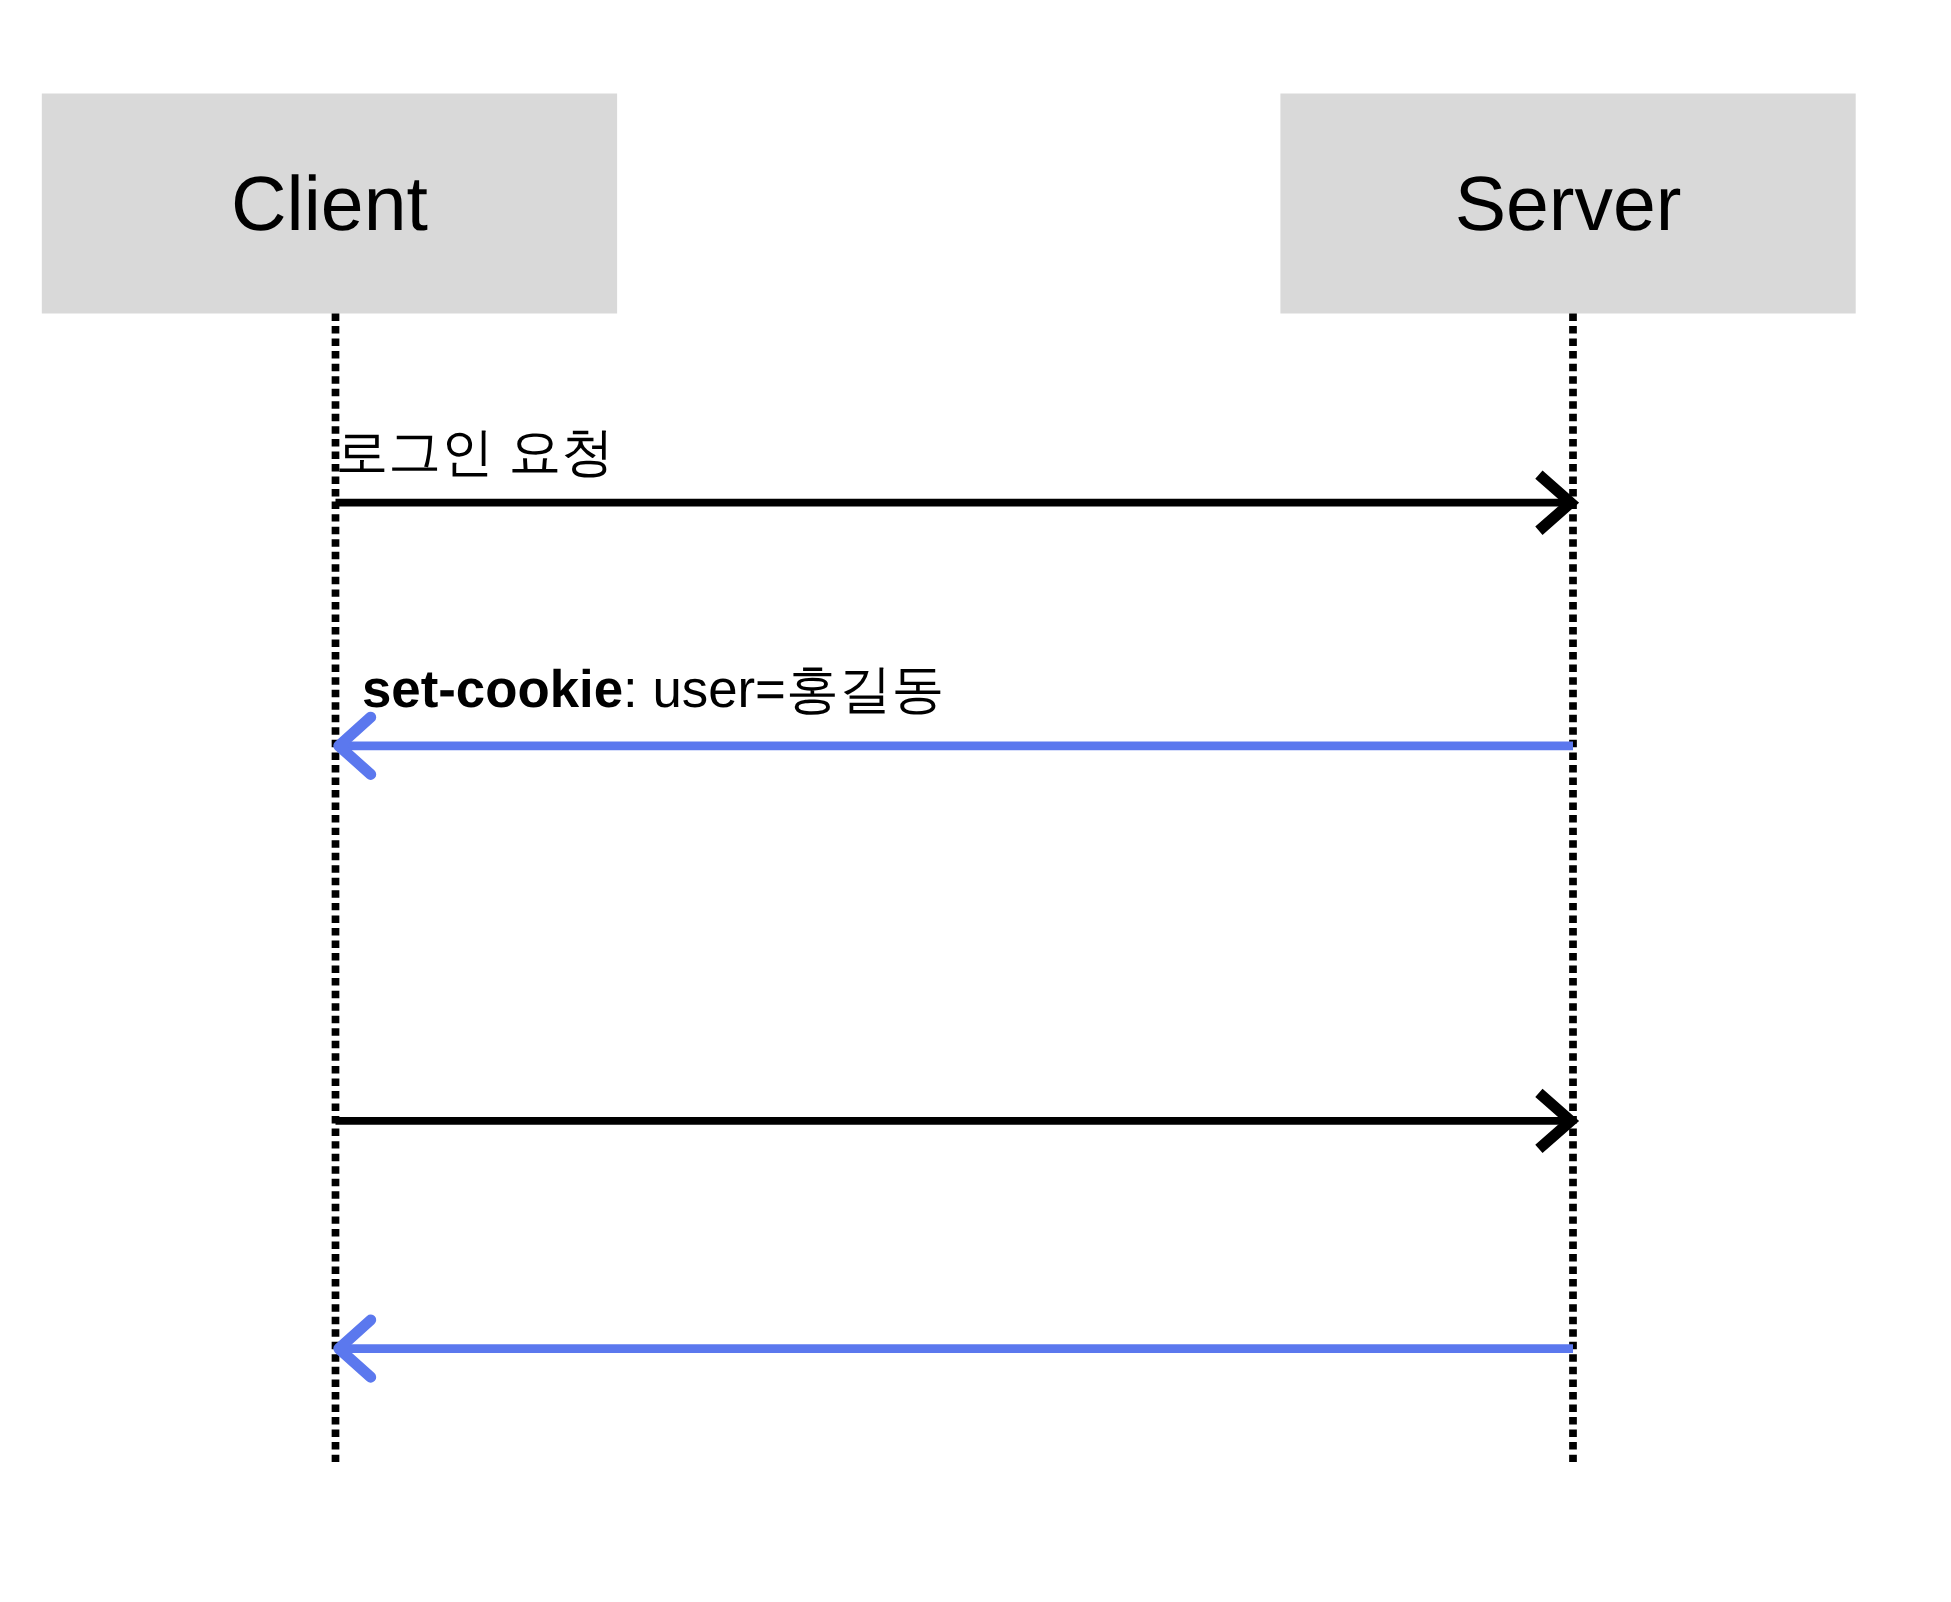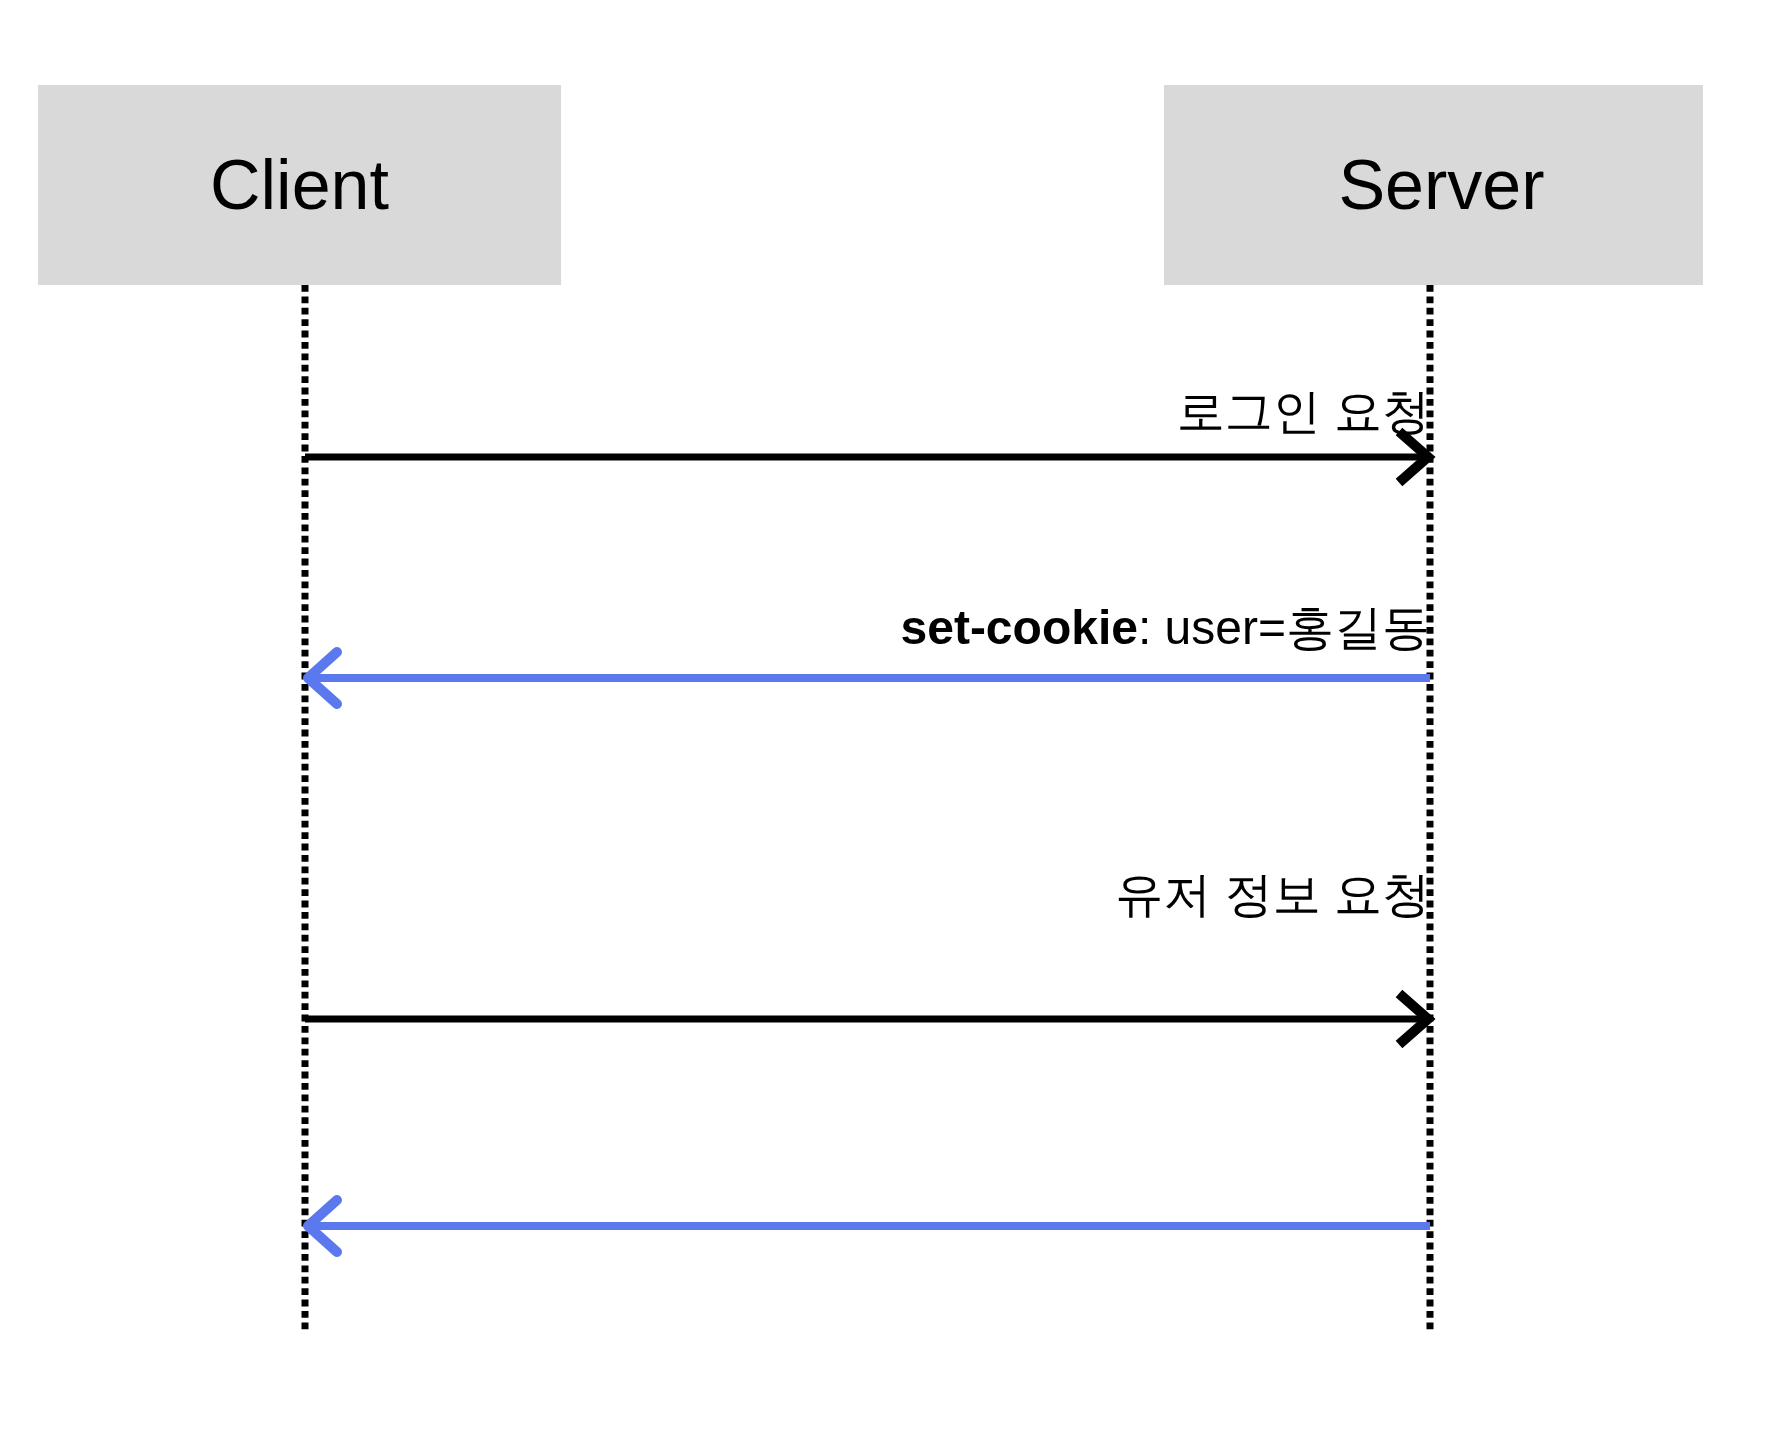--- a/index.html
+++ b/index.html
@@ -38,38 +38,38 @@
     position: absolute;
     left: 0;
     top: 0;
     width: 1774px;
     height: 1456px;
   }
   .msg-label {
     position: absolute;
     left: 305px;
     width: 1125px;
-    text-align: right;
+    text-align: left;
     font-size: 48px;
     line-height: 60px;
     color: #000000;
     white-space: nowrap;
   }
   .msg-label .bold { font-weight: 700; margin-left: 24px; }
   .msg-label.two-line { line-height: 76px; }
 </style>
 </head>
 <body>
 
 <div id="stage">
 
   <div class="actor-box" id="client-box" style="background: rgb(217, 217, 217);">
     <span class="actor-label">Client</span>
   </div>
-  <div class="actor-box" id="server-box" style="background: rgb(217, 217, 217); padding-left: 16px;">
+  <div class="actor-box" id="server-box" style="background: rgb(217, 217, 217);">
     <span class="actor-label">Server</span>
   </div>
 
   <svg id="graphics" viewBox="0 0 1774 1456" xmlns="http://www.w3.org/2000/svg">
 
     <line x1="305" y1="285" x2="305" y2="1332" stroke-width="7" stroke-dasharray="6.8 4.6" stroke="#000000"></line>
     <line x1="1430" y1="285" x2="1430" y2="1332" stroke-width="7" stroke-dasharray="6.8 4.6" stroke="#000000"></line>
 
     <g>
       <line x1="305" y1="457" x2="1424" y2="457" stroke-width="7" stroke="#000000"></line>
@@ -94,17 +94,16 @@
 
   <div class="msg-label" style="top:382px;">
     <span>로그인 요청</span>
   </div>
 
   <div class="msg-label" style="top:598px;">
     <span class="bold">set-cookie</span><span>: user=홍길동</span>
   </div>
 
   <div class="msg-label two-line" style="top:857px;">
-    <div>유저 정보 요청</div>
   </div>
 
 
 </div>
 
 </body></html>

